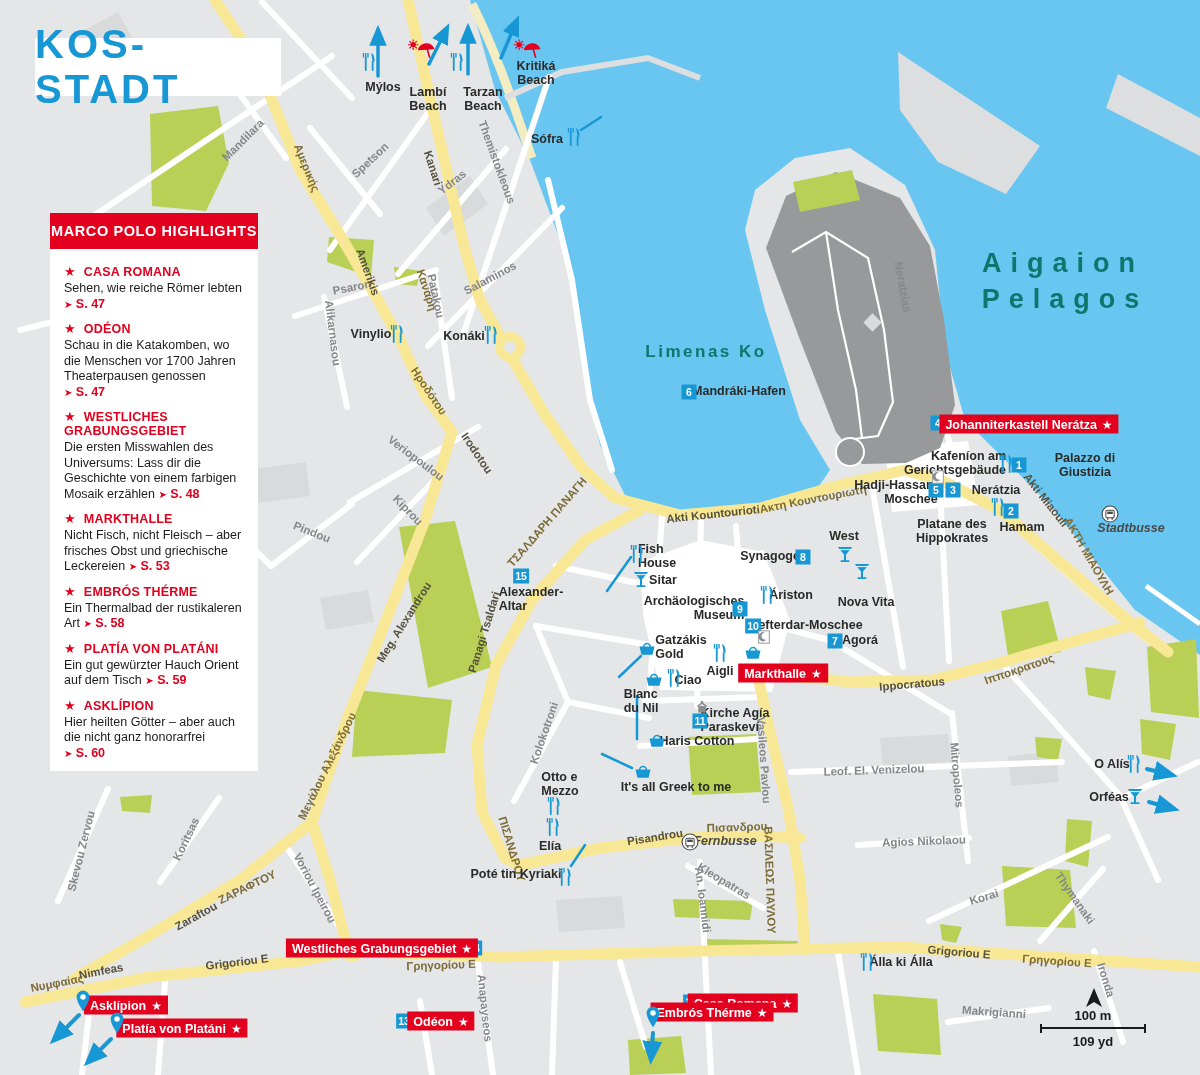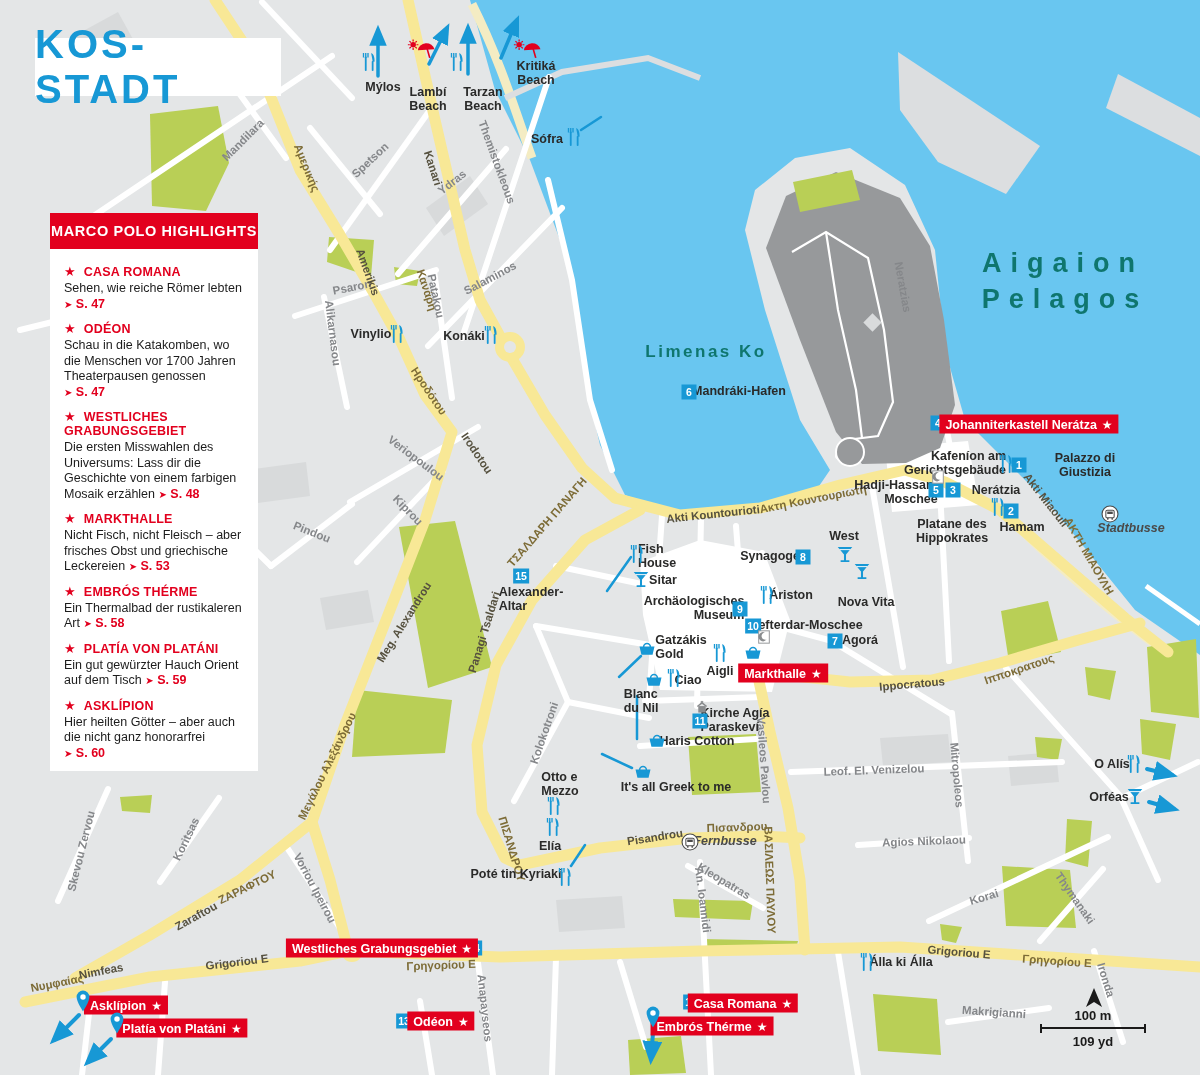--- a/index.html
+++ b/index.html
@@ -396,21 +396,21 @@
       <span class="badge" style="position: absolute; left: 404px; top: 1021px; transform: translate(-50%, -50%);">13</span>
       <span class="badge" style="position: absolute; left: 474px; top: 948px; transform: translate(-50%, -50%);">14</span>
       <span class="badge" style="position: absolute; left: 521px; top: 576px; transform: translate(-50%, -50%);">15</span>
       <span class="rlabel" style="position: absolute; left: 1029px; top: 424px; transform: translate(-50%, -50%);">Johanniterkastell Nerátza<span class="star">★</span></span>
       <span class="rlabel" style="position: absolute; left: 783px; top: 673px; transform: translate(-50%, -50%);">Markthalle<span class="star">★</span></span>
       <span class="rlabel" style="position: absolute; left: 382px; top: 948px; transform: translate(-50%, -50%);">Westliches Grabungsgebiet<span class="star">★</span></span>
       <span class="rlabel" style="position: absolute; left: 126px; top: 1005px; transform: translate(-50%, -50%);">Asklípion<span class="star">★</span></span>
       <span class="rlabel" style="position: absolute; left: 182px; top: 1028px; transform: translate(-50%, -50%);">Platía von Platáni<span class="star">★</span></span>
       <span class="rlabel" style="position: absolute; left: 441px; top: 1021px; transform: translate(-50%, -50%);">Odéon<span class="star">★</span></span>
       <span class="rlabel" style="position: absolute; left: 743px; top: 1003px; transform: translate(-50%, -50%);">Casa Romana<span class="star">★</span></span>
-      <span class="rlabel" style="position: absolute; left: 712px; top: 1012px; transform: translate(-50%, -50%); margin-top: 14px;">Embrós Thérme<span class="star">★</span></span>
+      <span class="rlabel" style="position: absolute; left: 712px; top: 1012px; transform: translate(-50%, -50%);">Embrós Thérme<span class="star">★</span></span>
       <svg class="icn" width="15" height="20" style="left: 368px; top: 62px; transform: translate(-50%, -50%);">
         <use href="#ic-fork"></use>
       </svg>
       <svg class="icn" width="15" height="20" style="left: 456px; top: 62px; transform: translate(-50%, -50%);">
         <use href="#ic-fork"></use>
       </svg>
       <svg class="icn" width="15" height="20" style="left: 573px; top: 137px; transform: translate(-50%, -50%);">
         <use href="#ic-fork"></use>
       </svg>
       <svg class="icn" width="15" height="20" style="left: 396px; top: 334px; transform: translate(-50%, -50%);">

